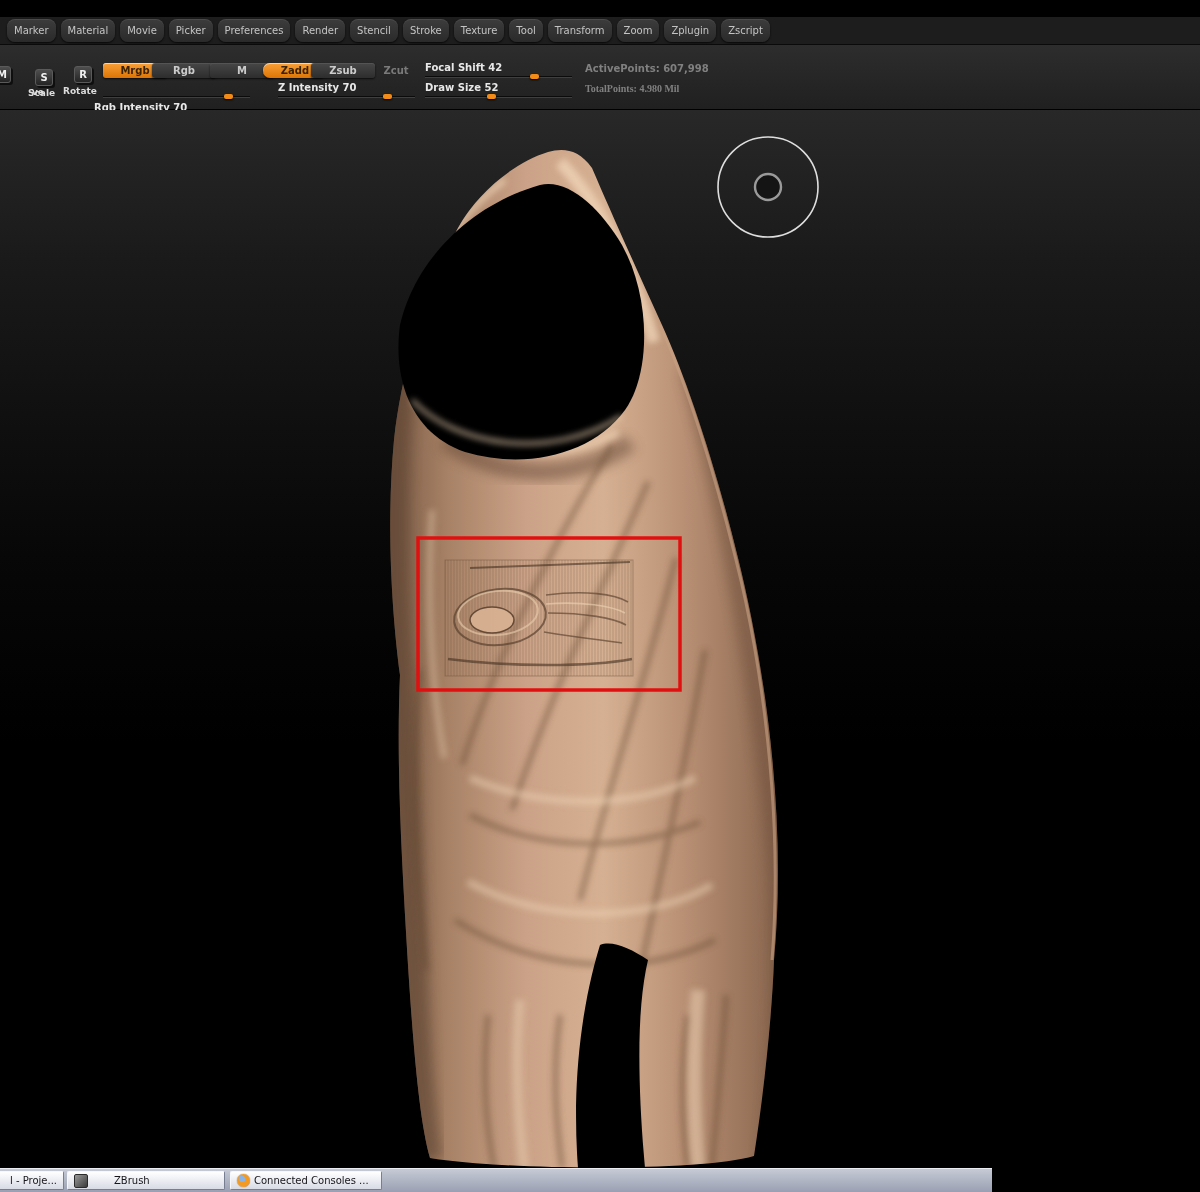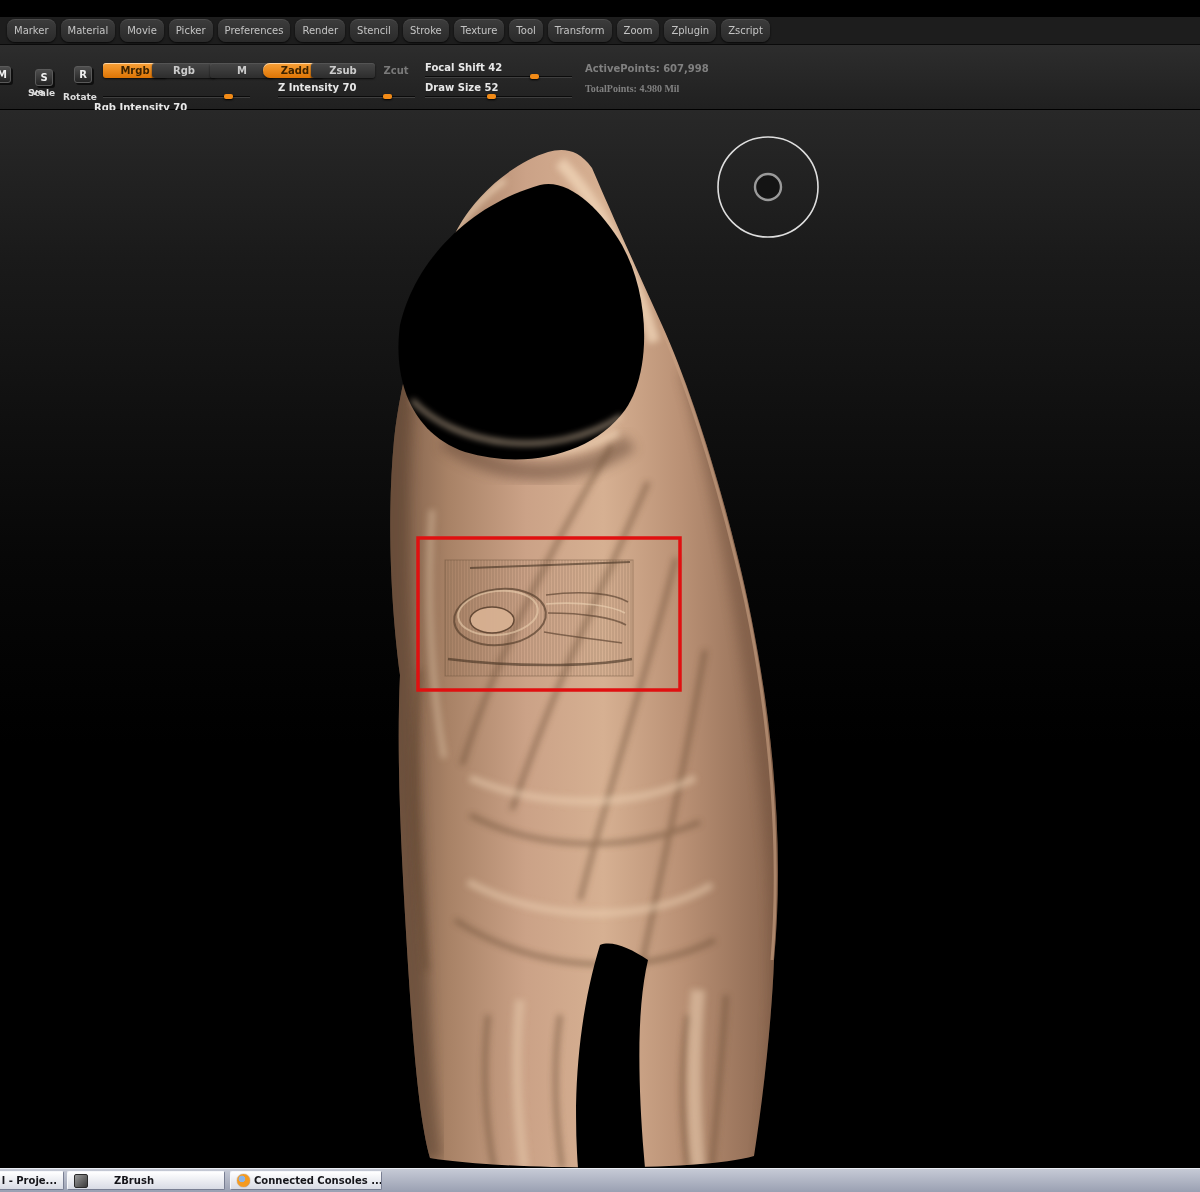--- a/index.html
+++ b/index.html
@@ -47,23 +47,23 @@
   .sdot{position:absolute;width:9px;height:5px;border-radius:2px;background:#f28b17;
         box-shadow:0 1px 2px #000;}
   .stat{position:absolute;font-size:10px;font-weight:bold;color:#808080;white-space:nowrap;}
 
   
   .canvas{position:absolute;left:0;top:110px;width:1200px;height:1058px;
           background:linear-gradient(180deg,#282828 0%,#1a1a1a 14%,#070707 42%,#000 60%);}
   .canvas svg{position:absolute;left:0;top:0;}
 
   
-  .taskbar{position:absolute;left:0;top:1168px;width:1200px;height:24px;
+  .taskbar{position:absolute;left:0;top:1168px;width:992px;height:24px;
            background:linear-gradient(#c6cad6,#9aa0b2);border-top:1px solid #e9ecf3;
-           box-sizing:border-box;overflow:hidden;font-weight:bold;}
+           box-sizing:border-box;overflow:hidden;}
   .task-btn{position:absolute;top:2px;height:19px;
             background:linear-gradient(#ffffff,#d8dbe5);
             border:1px solid;border-color:#f6f7fa #787e92 #787e92 #f6f7fa;
             border-radius:2px;font-size:10px;color:#15151a;
             display:flex;align-items:center;gap:4px;padding:0 6px;
             box-sizing:border-box;overflow:hidden;white-space:nowrap;}
   .ff-icon{width:13px;height:13px;border-radius:50%;flex:0 0 auto;
            background:radial-gradient(circle at 38% 38%,#8ab4e8 0 26%,#f59a20 32% 68%,#c84f00 100%);
            box-shadow:0 0 1px #5a3000;}
   .zb-icon{width:12px;height:12px;flex:0 0 auto;border-radius:2px;border:1px solid #2a2a2a;
@@ -94,21 +94,21 @@
 
   <div class="toolbar">
 
     <div class="tool-icon" style="left:-7px;top:21px;">M</div>
     <div class="tool-label" style="left:0px;top:42px;padding-left:32px;">ve</div>
 
     <div class="tool-icon" style="left:35px;top:24px;">S</div>
     <div class="tool-label" style="left:28px;top:43px;">Scale</div>
 
     <div class="tool-icon" style="left:74px;top:21px;">R</div>
-    <div class="tool-label" style="left:63px;top:47px;text-align:right;">Rotate</div>
+    <div class="tool-label" style="left:63px;top:41px;text-align:right;">Rotate</div>
 
     <div class="tb-btn orange" style="left:103px;top:18px;">Mrgb</div>
     <div class="tb-btn dark" style="left:152px;top:18px;">Rgb</div>
     <div class="tb-btn dark" style="left:210px;top:18px;">M</div>
 
     <div class="tb-btn orange" style="left:263px;top:18px;border-radius:7px;">Zadd</div>
     <div class="tb-btn dark" style="left:311px;top:18px;">Zsub</div>
     <div class="tb-btn ghost" style="left:364px;top:18px;">Zcut</div>
 
     <div class="slider-label" style="left:425px;top:17px;">

